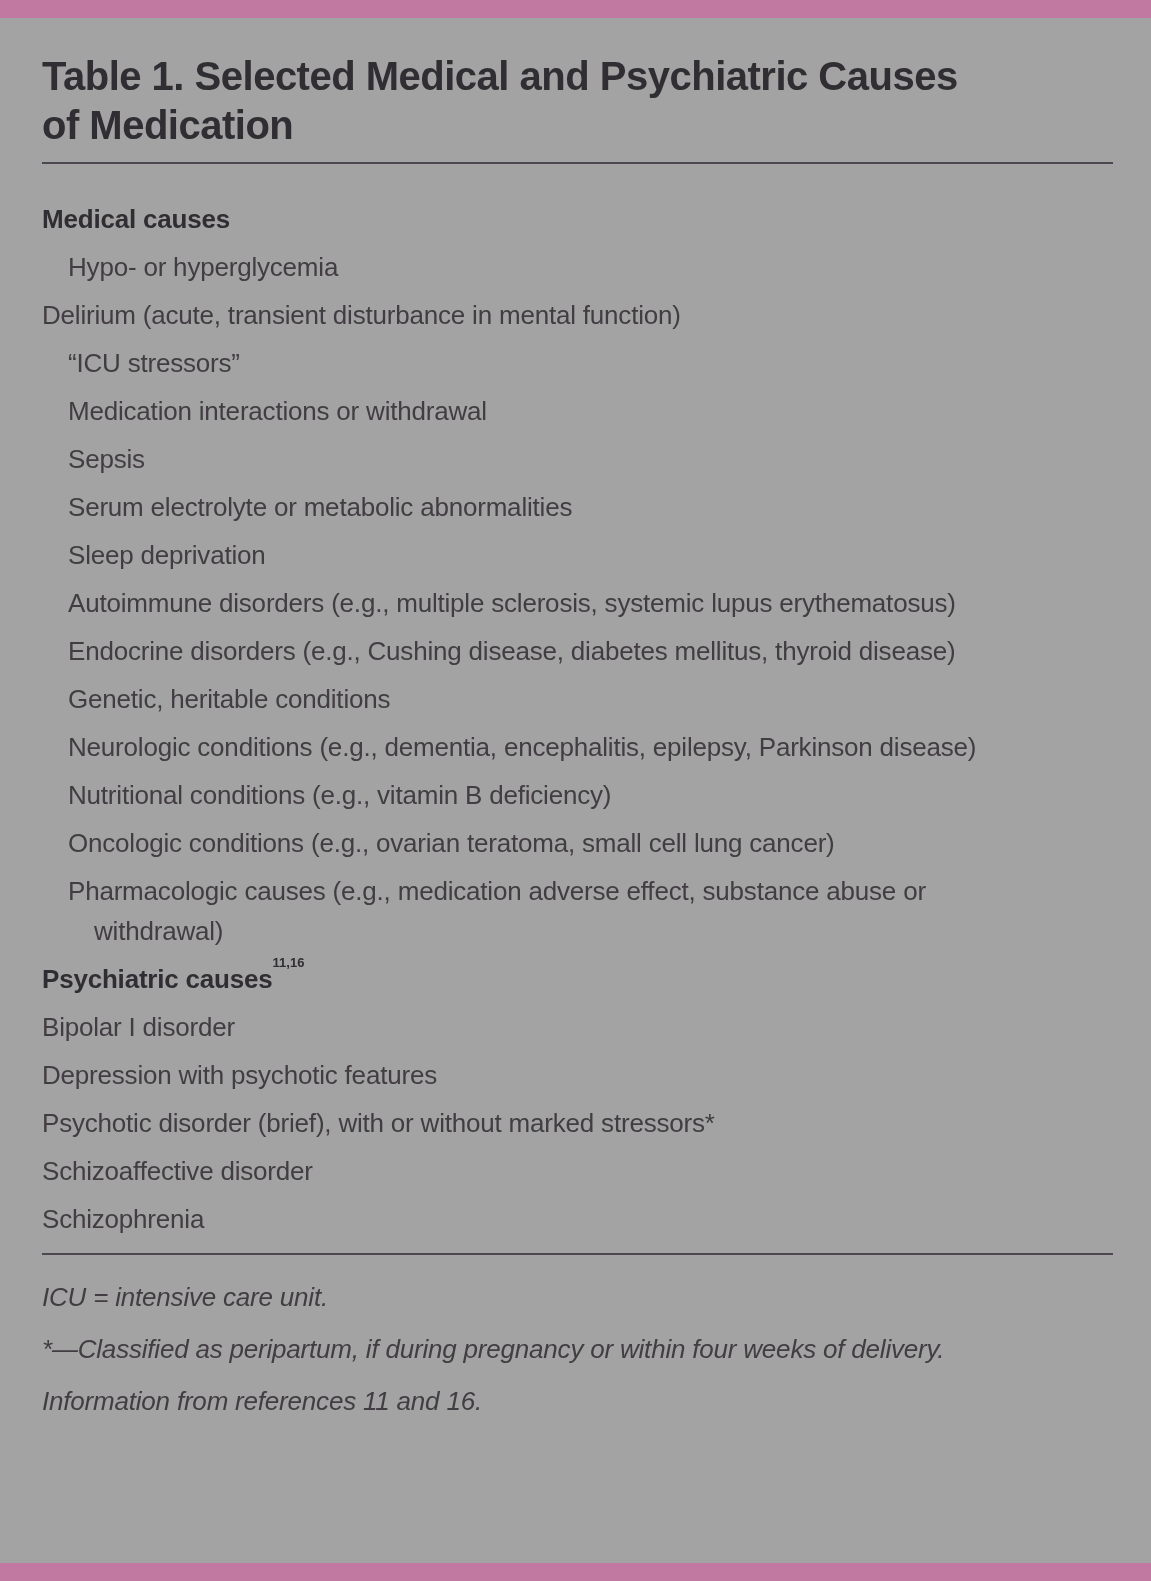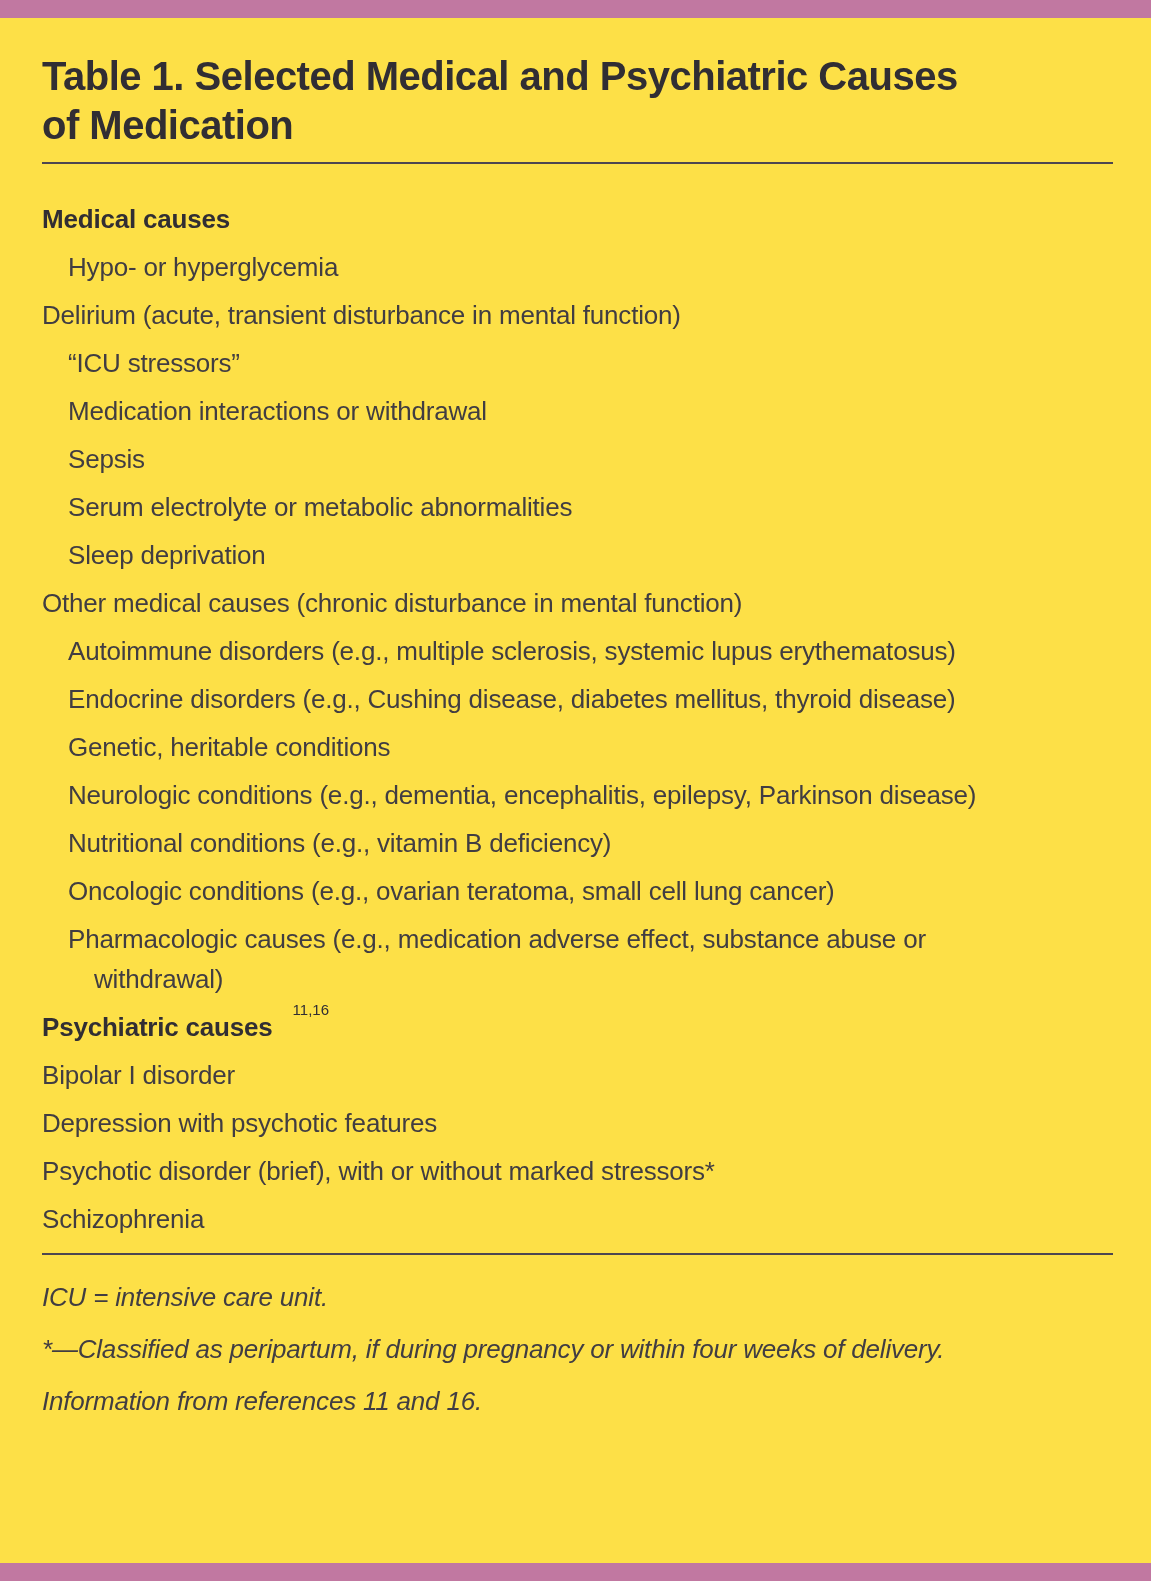--- a/index.html
+++ b/index.html
@@ -1,21 +1,21 @@
 <!DOCTYPE html>
 <html><head>
 <meta charset="utf-8">
 <style>
   * { margin: 0; padding: 0; box-sizing: border-box; }
   html, body { background: #ffffff; }
   .page {
     position: relative;
     width: 1151px;
     height: 1581px;
-    background: #fde047;
+    background: #a3a3a3;
     overflow: hidden;
     font-family: "Liberation Sans", sans-serif;
     color: #413d42;
   }
   .accent-bar {
     position: absolute;
     left: 0;
     width: 100%;
     height: 18px;
     background: #c178a1;
@@ -47,27 +47,26 @@
     margin-top: 35px;
     font-size: 26px;
     line-height: 40px;
     letter-spacing: -0.2px;
   }
   .row { margin-bottom: 8px; }
   .row.level1 { padding-left: 26px; }
   .row.bold { font-weight: bold; color: #312e33; }
   .row .continuation { padding-left: 26px; }
   .row sup {
-    font-weight: normal;
-    font-size: 15px;
+    font-weight: bold;
+    font-size: 13px;
     letter-spacing: 0;
     position: relative;
     top: -11px;
     line-height: 0;
-    margin-left: 20px;
   }
   .footnotes {
     margin-top: 22px;
     font-size: 26px;
     line-height: 40px;
     font-style: italic;
     letter-spacing: -0.2px;
   }
   .footnote { margin-bottom: 12px; }
 </style>
@@ -87,32 +86,32 @@
 
     <div class="rows" id="rows">
         <div class="row level0 bold"><span>Medical causes</span></div>
         <div class="row level1"><span>Hypo- or hyperglycemia</span></div>
         <div class="row level0"><span>Delirium (acute, transient disturbance in mental function)</span></div>
         <div class="row level1"><span>“ICU stressors”</span></div>
         <div class="row level1"><span>Medication interactions or withdrawal</span></div>
         <div class="row level1"><span>Sepsis</span></div>
         <div class="row level1"><span>Serum electrolyte or metabolic abnormalities</span></div>
         <div class="row level1"><span>Sleep deprivation</span></div>
-        <div class="row level0"><span>Other medical causes (chronic disturbance in mental function)</span></div>
         <div class="row level1"><span>Autoimmune disorders (e.g., multiple sclerosis, systemic lupus erythematosus)</span></div>
         <div class="row level1"><span>Endocrine disorders (e.g., Cushing disease, diabetes mellitus, thyroid disease)</span></div>
         <div class="row level1"><span>Genetic, heritable conditions</span></div>
         <div class="row level1"><span>Neurologic conditions (e.g., dementia, encephalitis, epilepsy, Parkinson disease)</span></div>
         <div class="row level1"><span>Nutritional conditions (e.g., vitamin B deficiency)</span></div>
         <div class="row level1"><span>Oncologic conditions (e.g., ovarian teratoma, small cell lung cancer)</span></div>
         <div class="row level1"><span>Pharmacologic causes (e.g., medication adverse effect, substance abuse or</span><div class="continuation">withdrawal)</div></div>
         <div class="row level0 bold"><span>Psychiatric causes</span><sup>11,16</sup></div>
         <div class="row level0"><span>Bipolar I disorder</span></div>
         <div class="row level0"><span>Depression with psychotic features</span></div>
         <div class="row level0"><span>Psychotic disorder (brief), with or without marked stressors*</span></div>
+        <div class="row level0"><span>Schizoaffective disorder</span></div>
         <div class="row level0"><span>Schizophrenia</span></div>
       </div>
 
     <hr class="rule footer-rule">
 
     <div class="footnotes" id="footnotes">
         <div class="footnote">ICU = intensive care unit.</div>
         <div class="footnote">*—Classified as peripartum, if during pregnancy or within four weeks of delivery.</div>
         <div class="footnote">Information from references 11 and 16.</div>
       </div>

